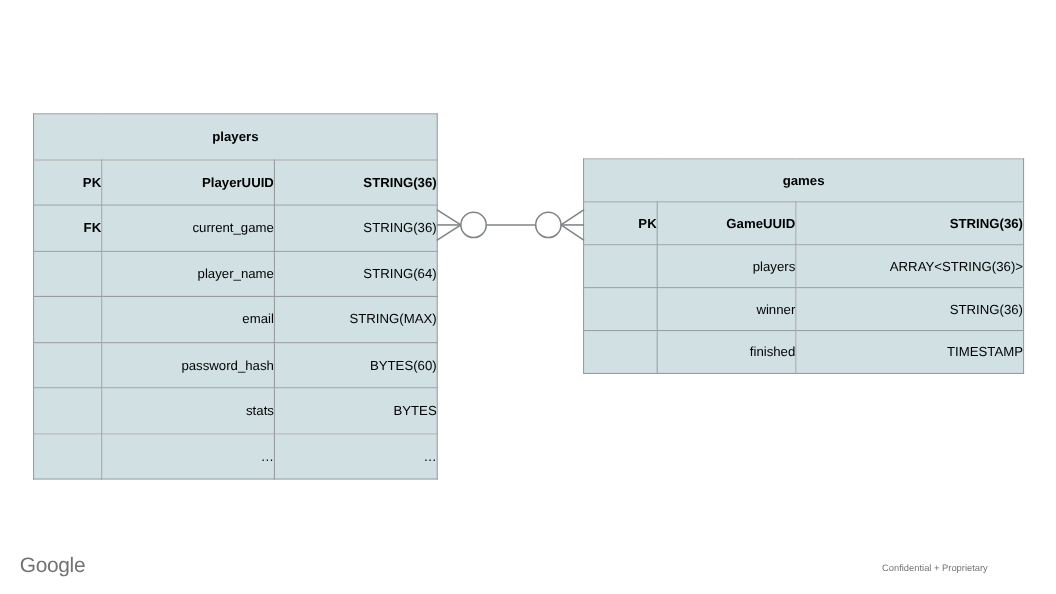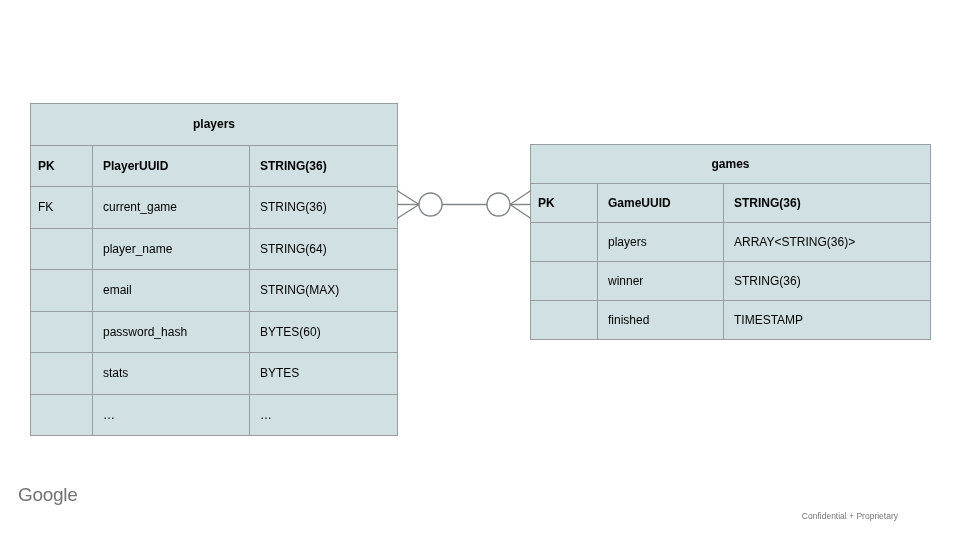--- a/index.html
+++ b/index.html
@@ -22,28 +22,29 @@
     font-size: 12px;
     color: #000000;
   }
   table.er-table td {
     border: 1px solid #989e9f;
     background: #d0e0e3;
     vertical-align: middle;
     padding: 0 0 0 10px;
     overflow: hidden;
     white-space: nowrap;
+    text-align: right;
   }
   table.er-table td.title-cell {
     text-align: center;
     font-weight: bold;
     padding: 0;
   }
   table.er-table td.col-key {
-    font-weight: normal;
+    font-weight: bold;
     padding-left: 7px;
   }
   table.er-table tr.pk-row td {
     font-weight: bold;
   }
   #players-table {
     left: 30px;
     top: 103px;
     width: 367px;
     height: 333px;
@@ -67,21 +68,21 @@
     stroke-width: 1.4;
   }
   .connector-svg circle {
     fill: #ffffff;
     stroke: #7f8486;
     stroke-width: 1.4;
   }
   .google-logo {
     position: absolute;
     left: 18px;
-    top: 484px;
+    top: 504px;
     font-size: 19px;
     letter-spacing: -0.3px;
     color: #737373;
   }
   .confidential {
     position: absolute;
     right: 62px;
     top: 511px;
     font-size: 8.5px;
     color: #757575;

